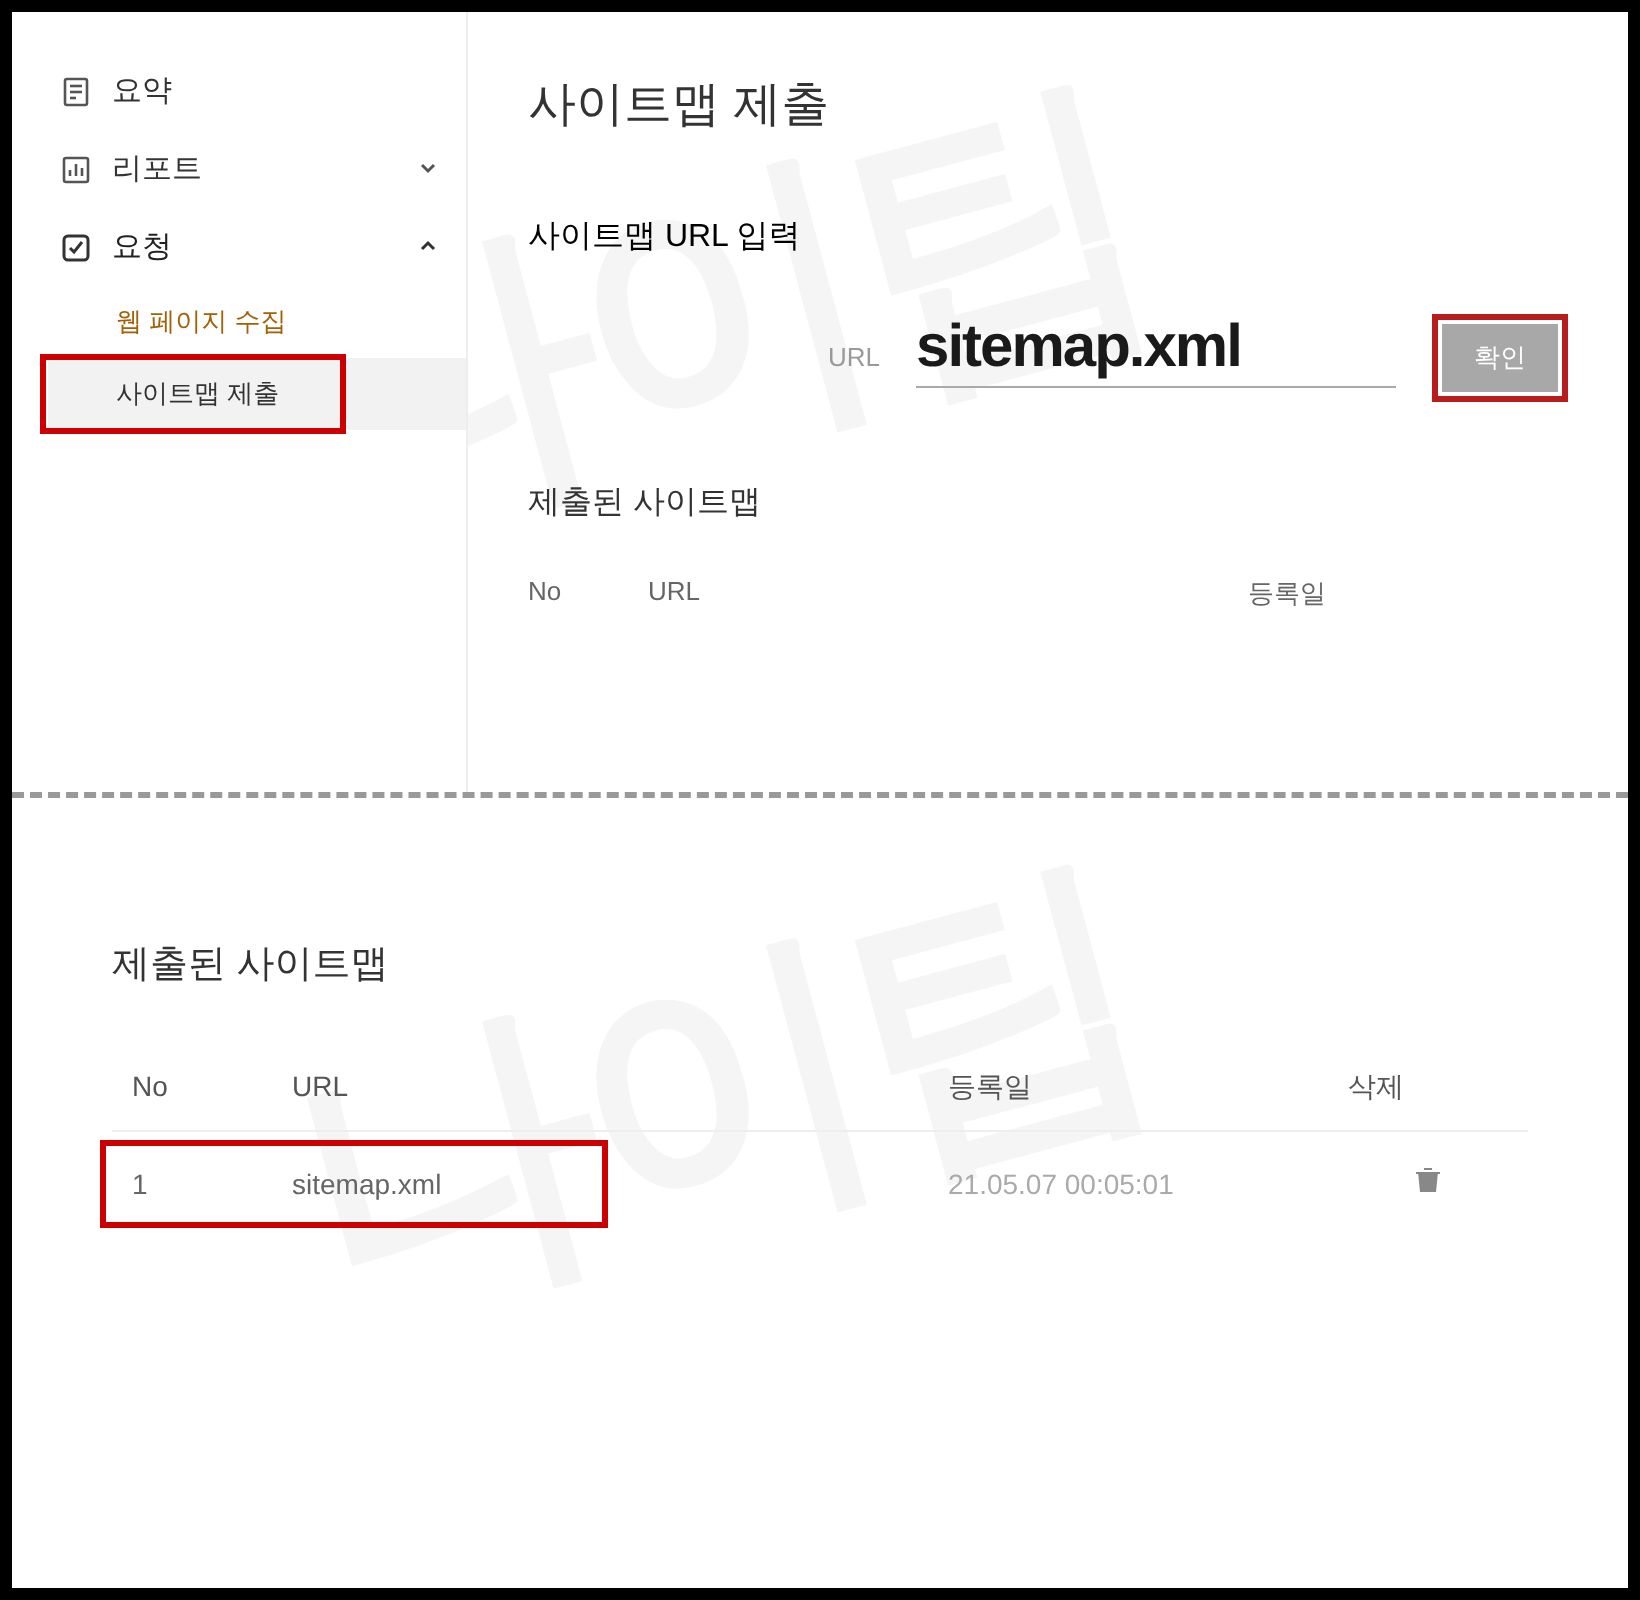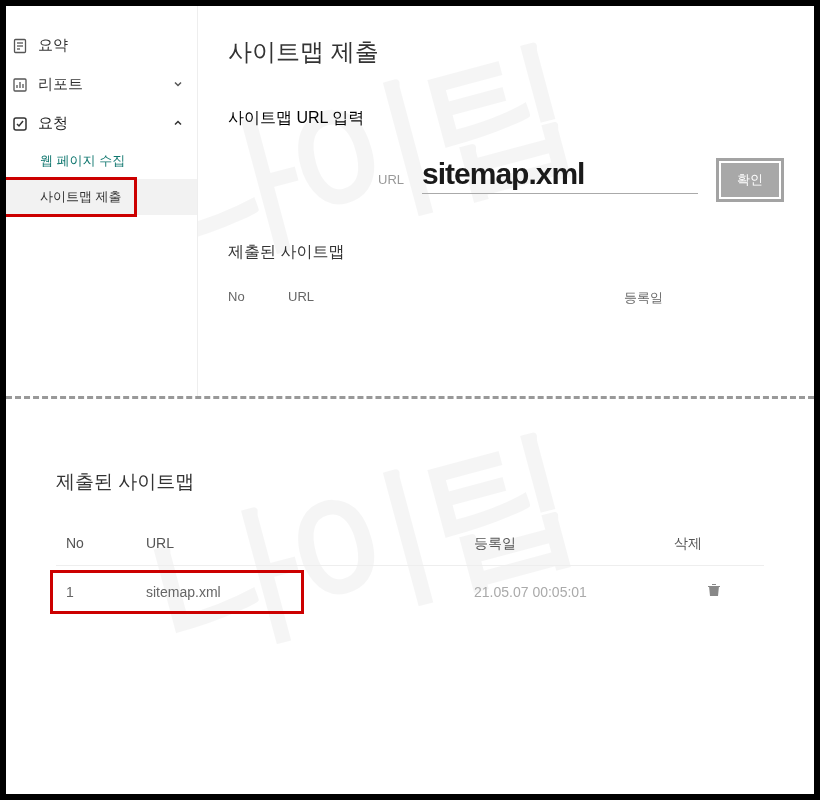--- a/index.html
+++ b/index.html
@@ -3,37 +3,37 @@
   <meta charset="utf-8">
   <style>
     * { margin: 0; padding: 0; box-sizing: border-box; font-family: -apple-system, "Malgun Gothic", sans-serif; }
     body { width: 820px; height: 800px; background: #fff; }
     .outer { border: 6px solid #000; width: 820px; height: 800px; position: relative; overflow: hidden; background: #fff; }
     .watermark { position: absolute; font-size: 150px; font-weight: 900; color: rgba(0,0,0,0.04); transform: rotate(-15deg); pointer-events: none; z-index: 0; white-space: nowrap; letter-spacing: -8px; }
     .wm1 { top: 50px; left: 140px; }
     .wm2 { top: 440px; left: 140px; }
 
     .top-section { display: flex; position: relative; z-index: 1; height: 390px; }
-    .sidebar { width: 192px; padding: 20px 0 20px 0; background: #fff; border-right: 1px solid #eee; }
+    .sidebar { width: 228px; padding: 20px 0 20px 18px; background: #fff; border-right: 1px solid #eee; }
     .nav-parent { display: flex; align-items: center; padding: 10px 14px 10px 4px; font-size: 15px; color: #333; cursor: pointer; }
     .nav-parent .icon { width: 20px; display: inline-flex; justify-content: center; margin-right: 8px; }
     .nav-parent .chevron { margin-left: auto; font-size: 12px; color: #555; }
-    .nav-child { padding: 9px 10px 9px 34px; font-size: 13px; color: #0f766e; cursor: pointer; }
+    .nav-child { padding: 9px 10px 9px 34px; font-size: 13px; color: #a16207; cursor: pointer; }
     .nav-child.active { background: #f2f2f2; color: #333; }
     .anchor-child { position: relative; }
     .anchor-child .red-box-overlay { position: absolute; inset: -2px; border: 3px solid #c00; pointer-events: none; }
 
     .main { flex: 1; padding: 30px 30px 0 30px; position: relative; }
     .page-title { font-size: 24px; font-weight: 400; color: #333; margin-bottom: 40px; }
     .section-label { font-size: 16px; color: #000000; margin-bottom: 28px; }
     .input-row { display: flex; align-items: baseline; gap: 18px; padding-left: 150px; }
     .url-label { font-size: 13px; color: #999; }
     .sitemap-text { font-size: 30px; font-weight: 900; color: #1a1a1a; letter-spacing: -1px; border-bottom: 1px solid #aaa; padding-bottom: 2px; flex: 1; }
     .confirm-btn { background: #a8a8a8; color: #fff; border: none; padding: 8px 16px; font-size: 13px; cursor: pointer; position: relative; }
-    .btn-red-box { border: 3px solid #a3a3a3; padding: 2px; display: inline-block; }
+    .btn-red-box { border: 3px solid #b91c1c; padding: 2px; display: inline-block; }
 
     .submitted-hdr { font-size: 16px; color: #333; margin-top: 40px; margin-bottom: 18px; }
     .table-head { display: flex; padding: 8px 0; font-size: 13px; color: #666; }
     .col-no { width: 60px; text-align: left; }
     .col-url { flex: 1; }
     .col-date { width: 160px; text-align: left; }
     .col-del { width: 60px; text-align: left; }
 
     .divider { border-top: 3px dashed #999; margin: 0; }
 

